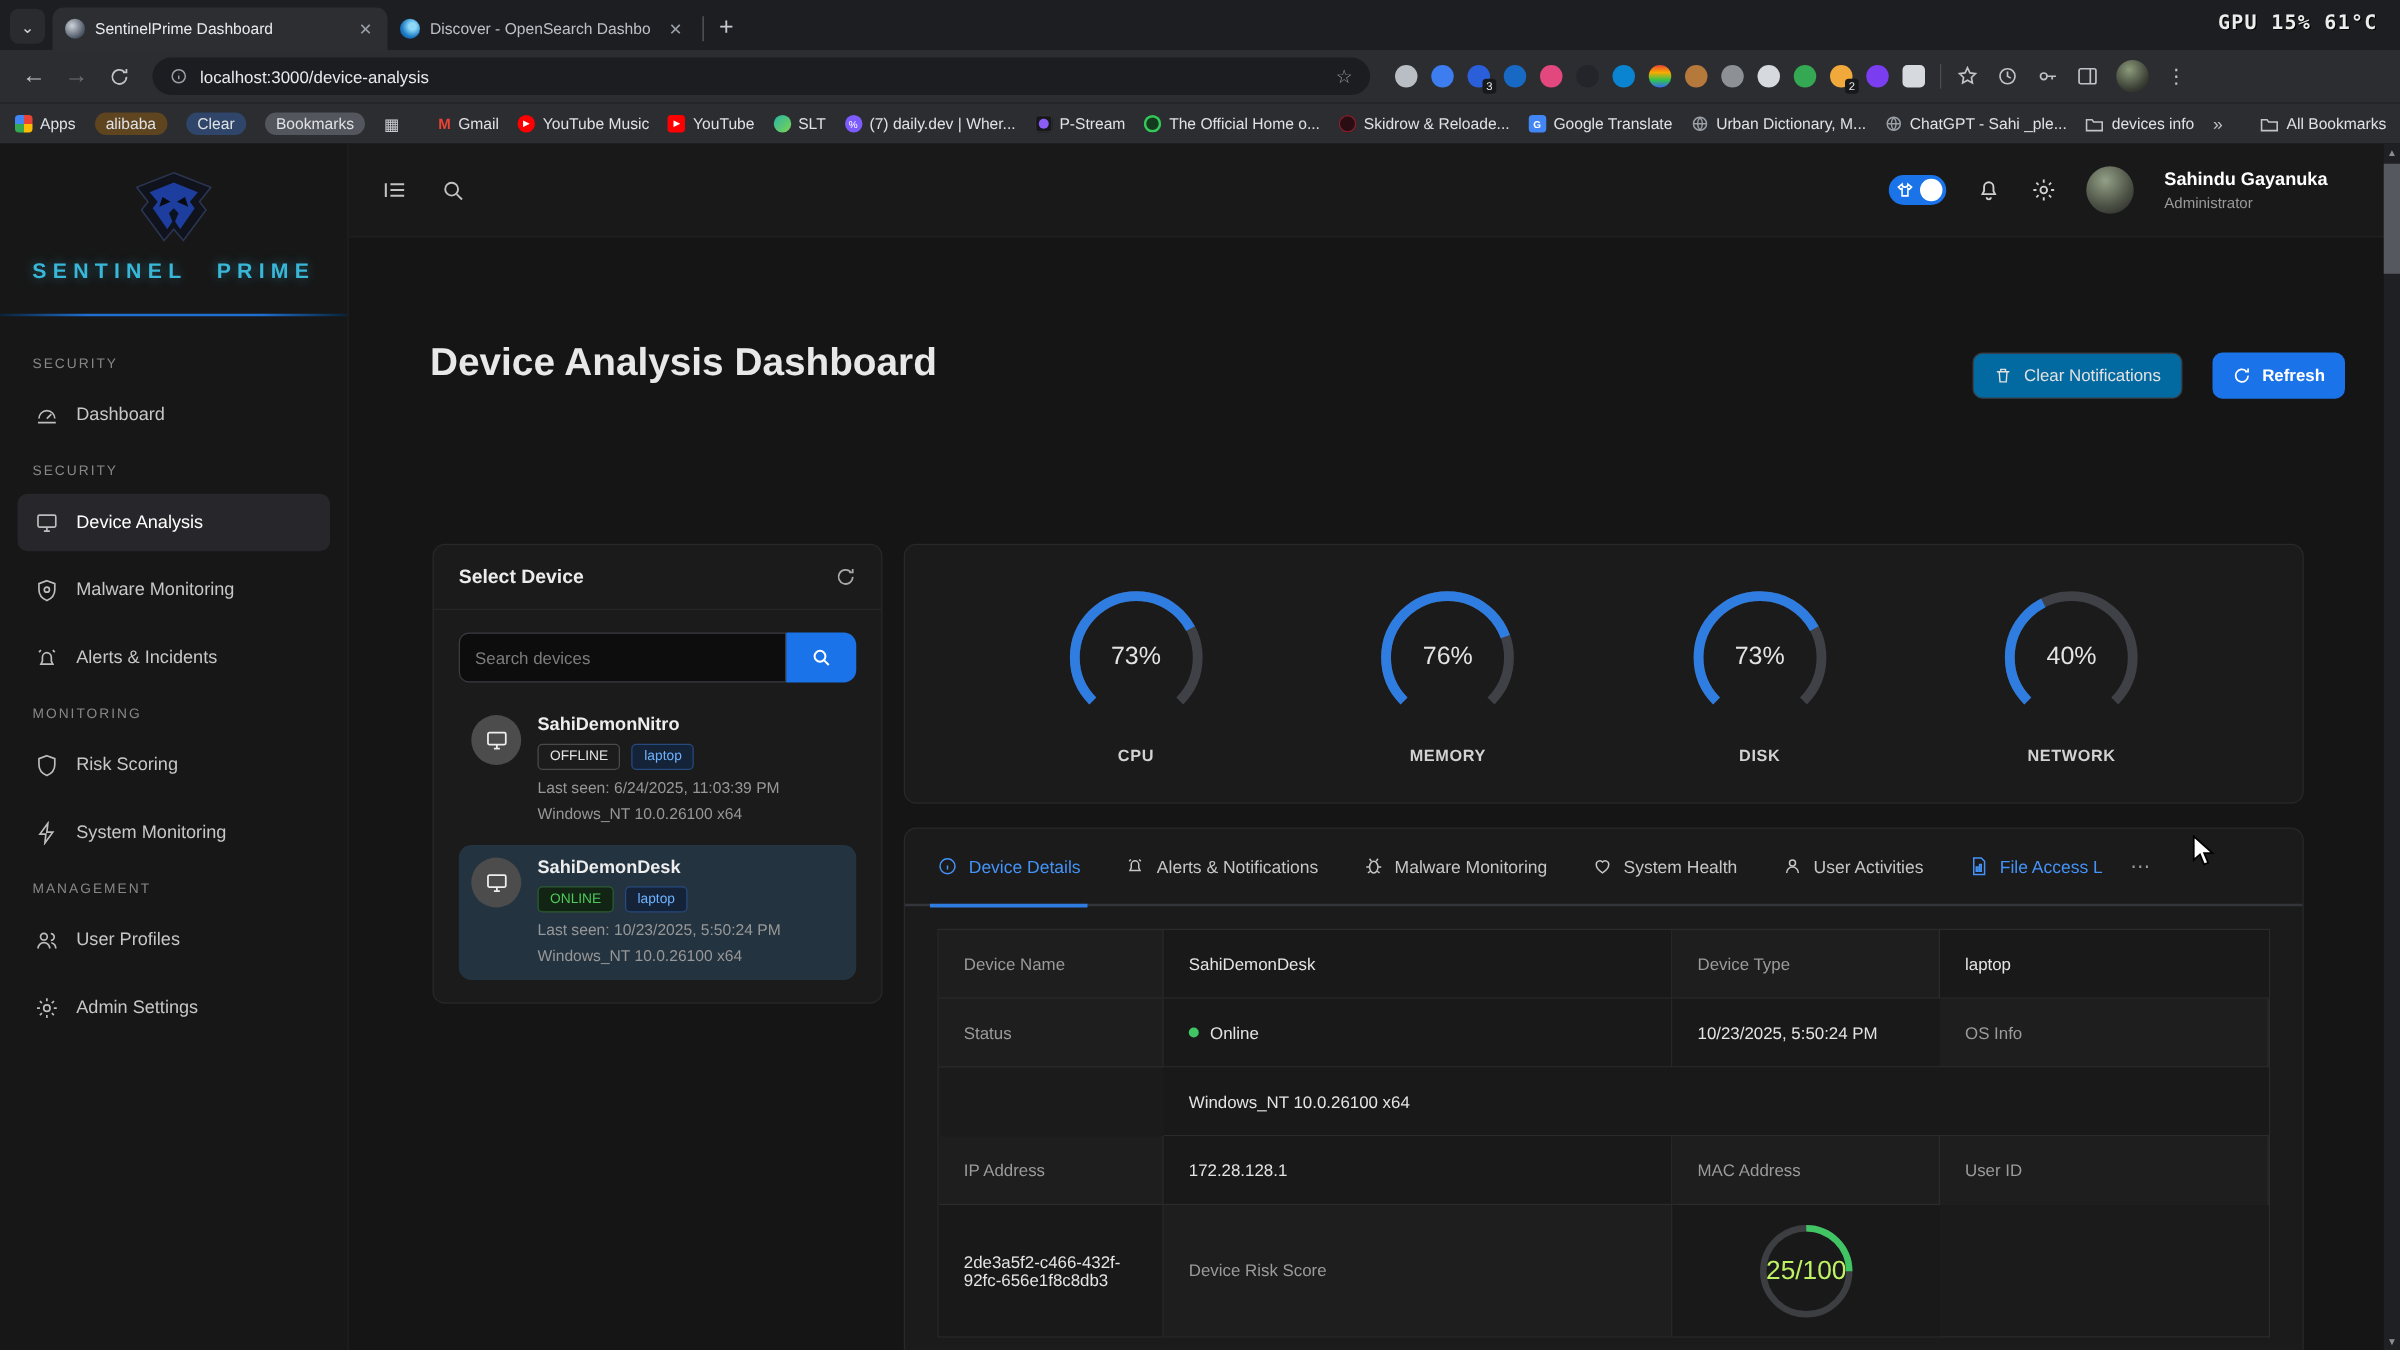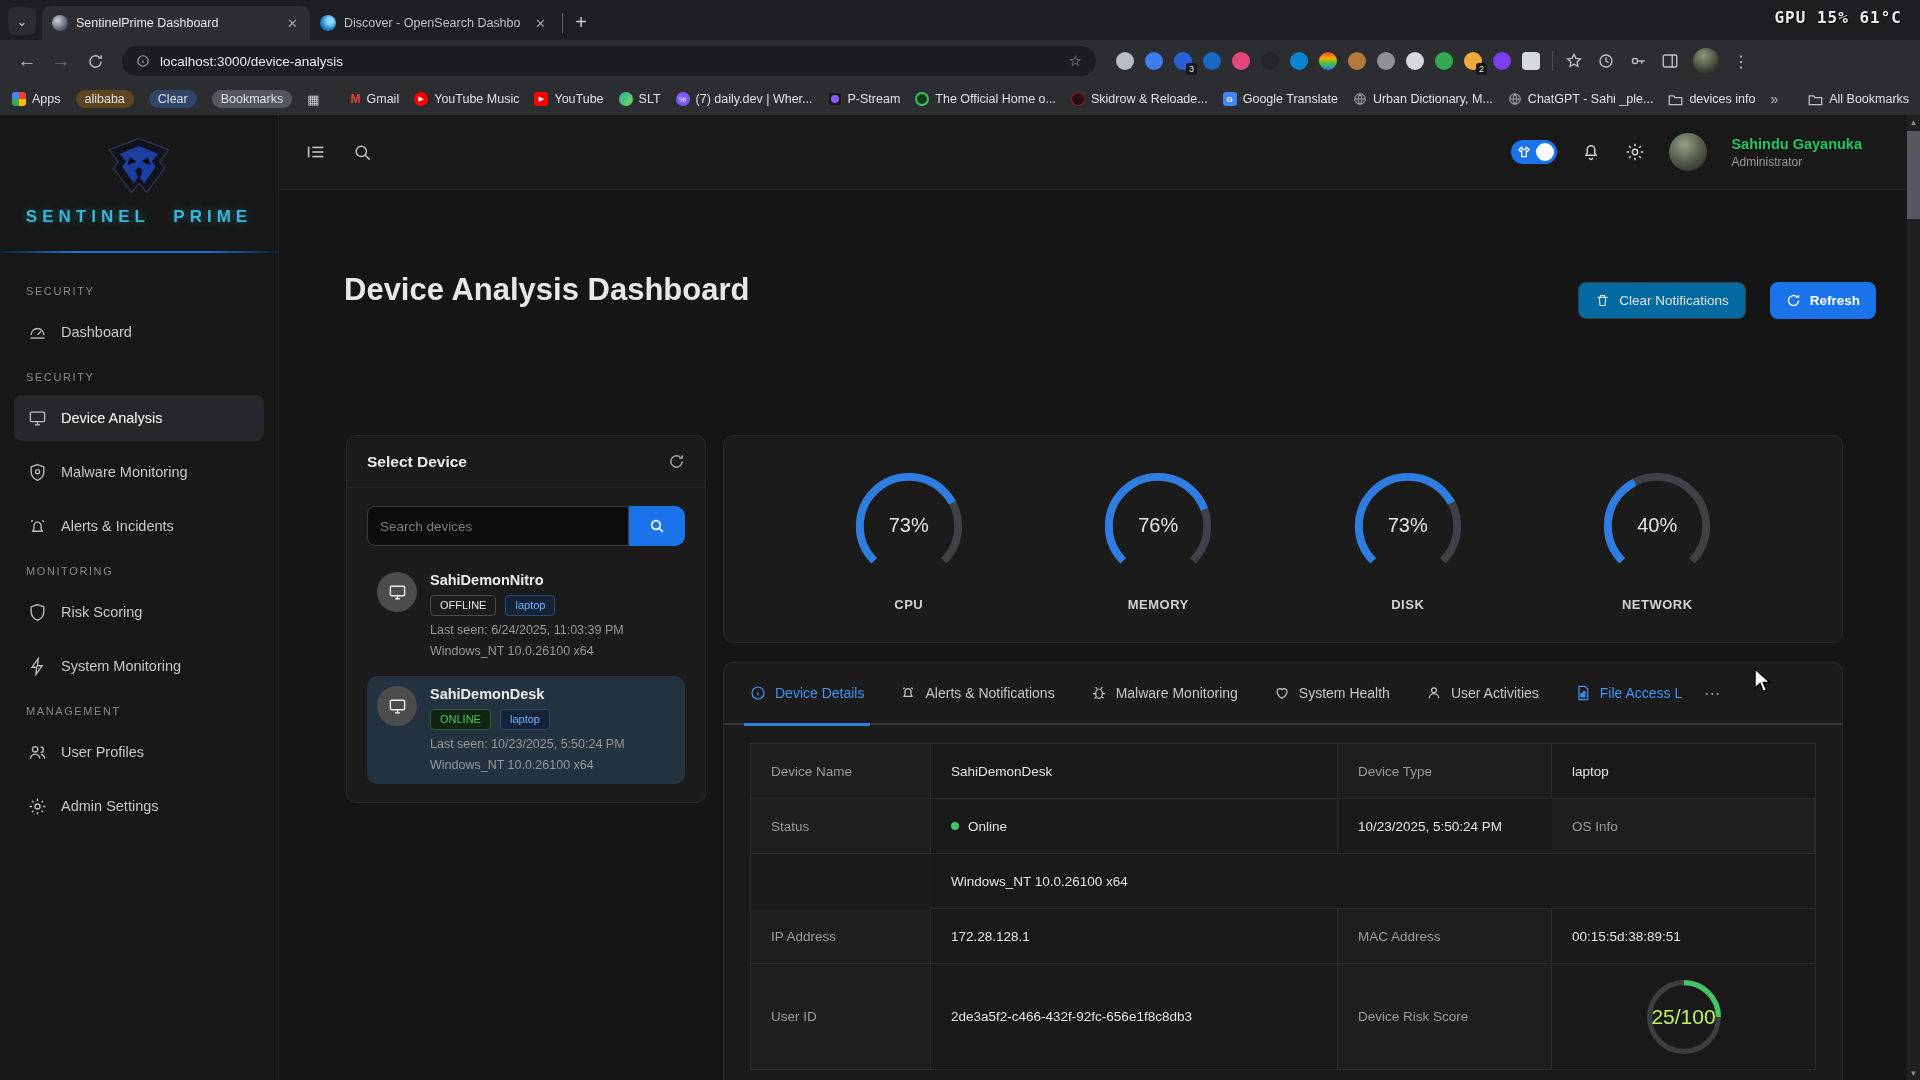--- a/index.html
+++ b/index.html
@@ -69,21 +69,21 @@
   .nicon { width:19px; height:19px; color:#bdbdbd; flex:0 0 19px; }
 
   .appheader { position:absolute; left:279px; right:0; top:0; height:75px; background:#191919;
     border-bottom:1px solid #222; display:flex; align-items:center; padding:0 58px 0 26px; color:#c9c9c9; }
   .hicon { width:22px; height:22px; margin-right:26px; color:#c2c2c2; }
   .hright { margin-left:auto; display:flex; align-items:center; gap:24px; }
   .switch { width:46px; height:24px; background:#1a73e8; border-radius:12px; position:relative; }
   .switch .glyph { position:absolute; left:6px; top:5px; width:14px; height:14px; color:#fff; }
   .switch .knob { position:absolute; right:3px; top:3px; width:18px; height:18px; border-radius:50%; background:#fff; }
   .avatar { width:38px; height:38px; border-radius:50%; background:radial-gradient(circle at 40% 30%, #93a086, #4a4f43 60%, #222); }
-  .uname { font-size:14.5px; font-weight:bold; color:#22c55e; }
+  .uname { font-size:14.5px; font-weight:bold; color:#ffffff; }
   .urole { font-size:12px; color:#9a9a9a; margin-top:3px; }
 
   .content { position:absolute; left:279px; right:0; top:75px; bottom:0; background:#151515; overflow:hidden; }
   .page-title { position:absolute; left:65px; top:82px; font-size:31px; font-weight:bold; color:#e8e8e8; }
   .top-actions { position:absolute; right:44px; top:92px; display:flex; gap:24px; }
   .btn { display:flex; align-items:center; gap:9px; height:37px; padding:0 16px; border-radius:8px; font-size:13.5px; }
   .btn.ghost { background:#0369a1; border:1px solid #3b3d42; color:#e2e2e2; }
   .btn.primary { background:#1a73e8; color:#fff; font-weight:bold; }
   .bicon { width:15px; height:15px; }
 
@@ -614,21 +614,20 @@
             <span>Online</span>
           </div>
         <div class="cell val lastcol">10/23/2025, 5:50:24 PM</div>
 
         <div class="cell lbl">OS Info</div>
         <div class="cell val span3 lastcol">Windows_NT 10.0.26100 x64</div>
 
         <div class="cell lbl">IP Address</div>
         <div class="cell val">172.28.128.1</div>
         <div class="cell lbl">MAC Address</div>
-        <div class="cell val lastcol">00:15:5d:38:89:51</div>
 
         <div class="cell lbl lastrow">User ID</div>
         <div class="cell val lastrow">2de3a5f2-c466-432f-92fc-656e1f8c8db3</div>
         <div class="cell lbl lastrow">Device Risk Score</div>
         <div class="cell val lastcol lastrow riskcell">
           <div class="risk-ring">
             <svg width="86" height="86" viewBox="0 0 100 100">
               <circle cx="50" cy="50" r="40" fill="none" stroke="#3c3e42" stroke-width="6" pathLength="100"></circle>
               <circle cx="50" cy="50" r="40" fill="none" stroke="#41c463" stroke-width="6" pathLength="100" transform="rotate(-90 50 50)" stroke-dasharray="25 75"></circle>
             </svg>

